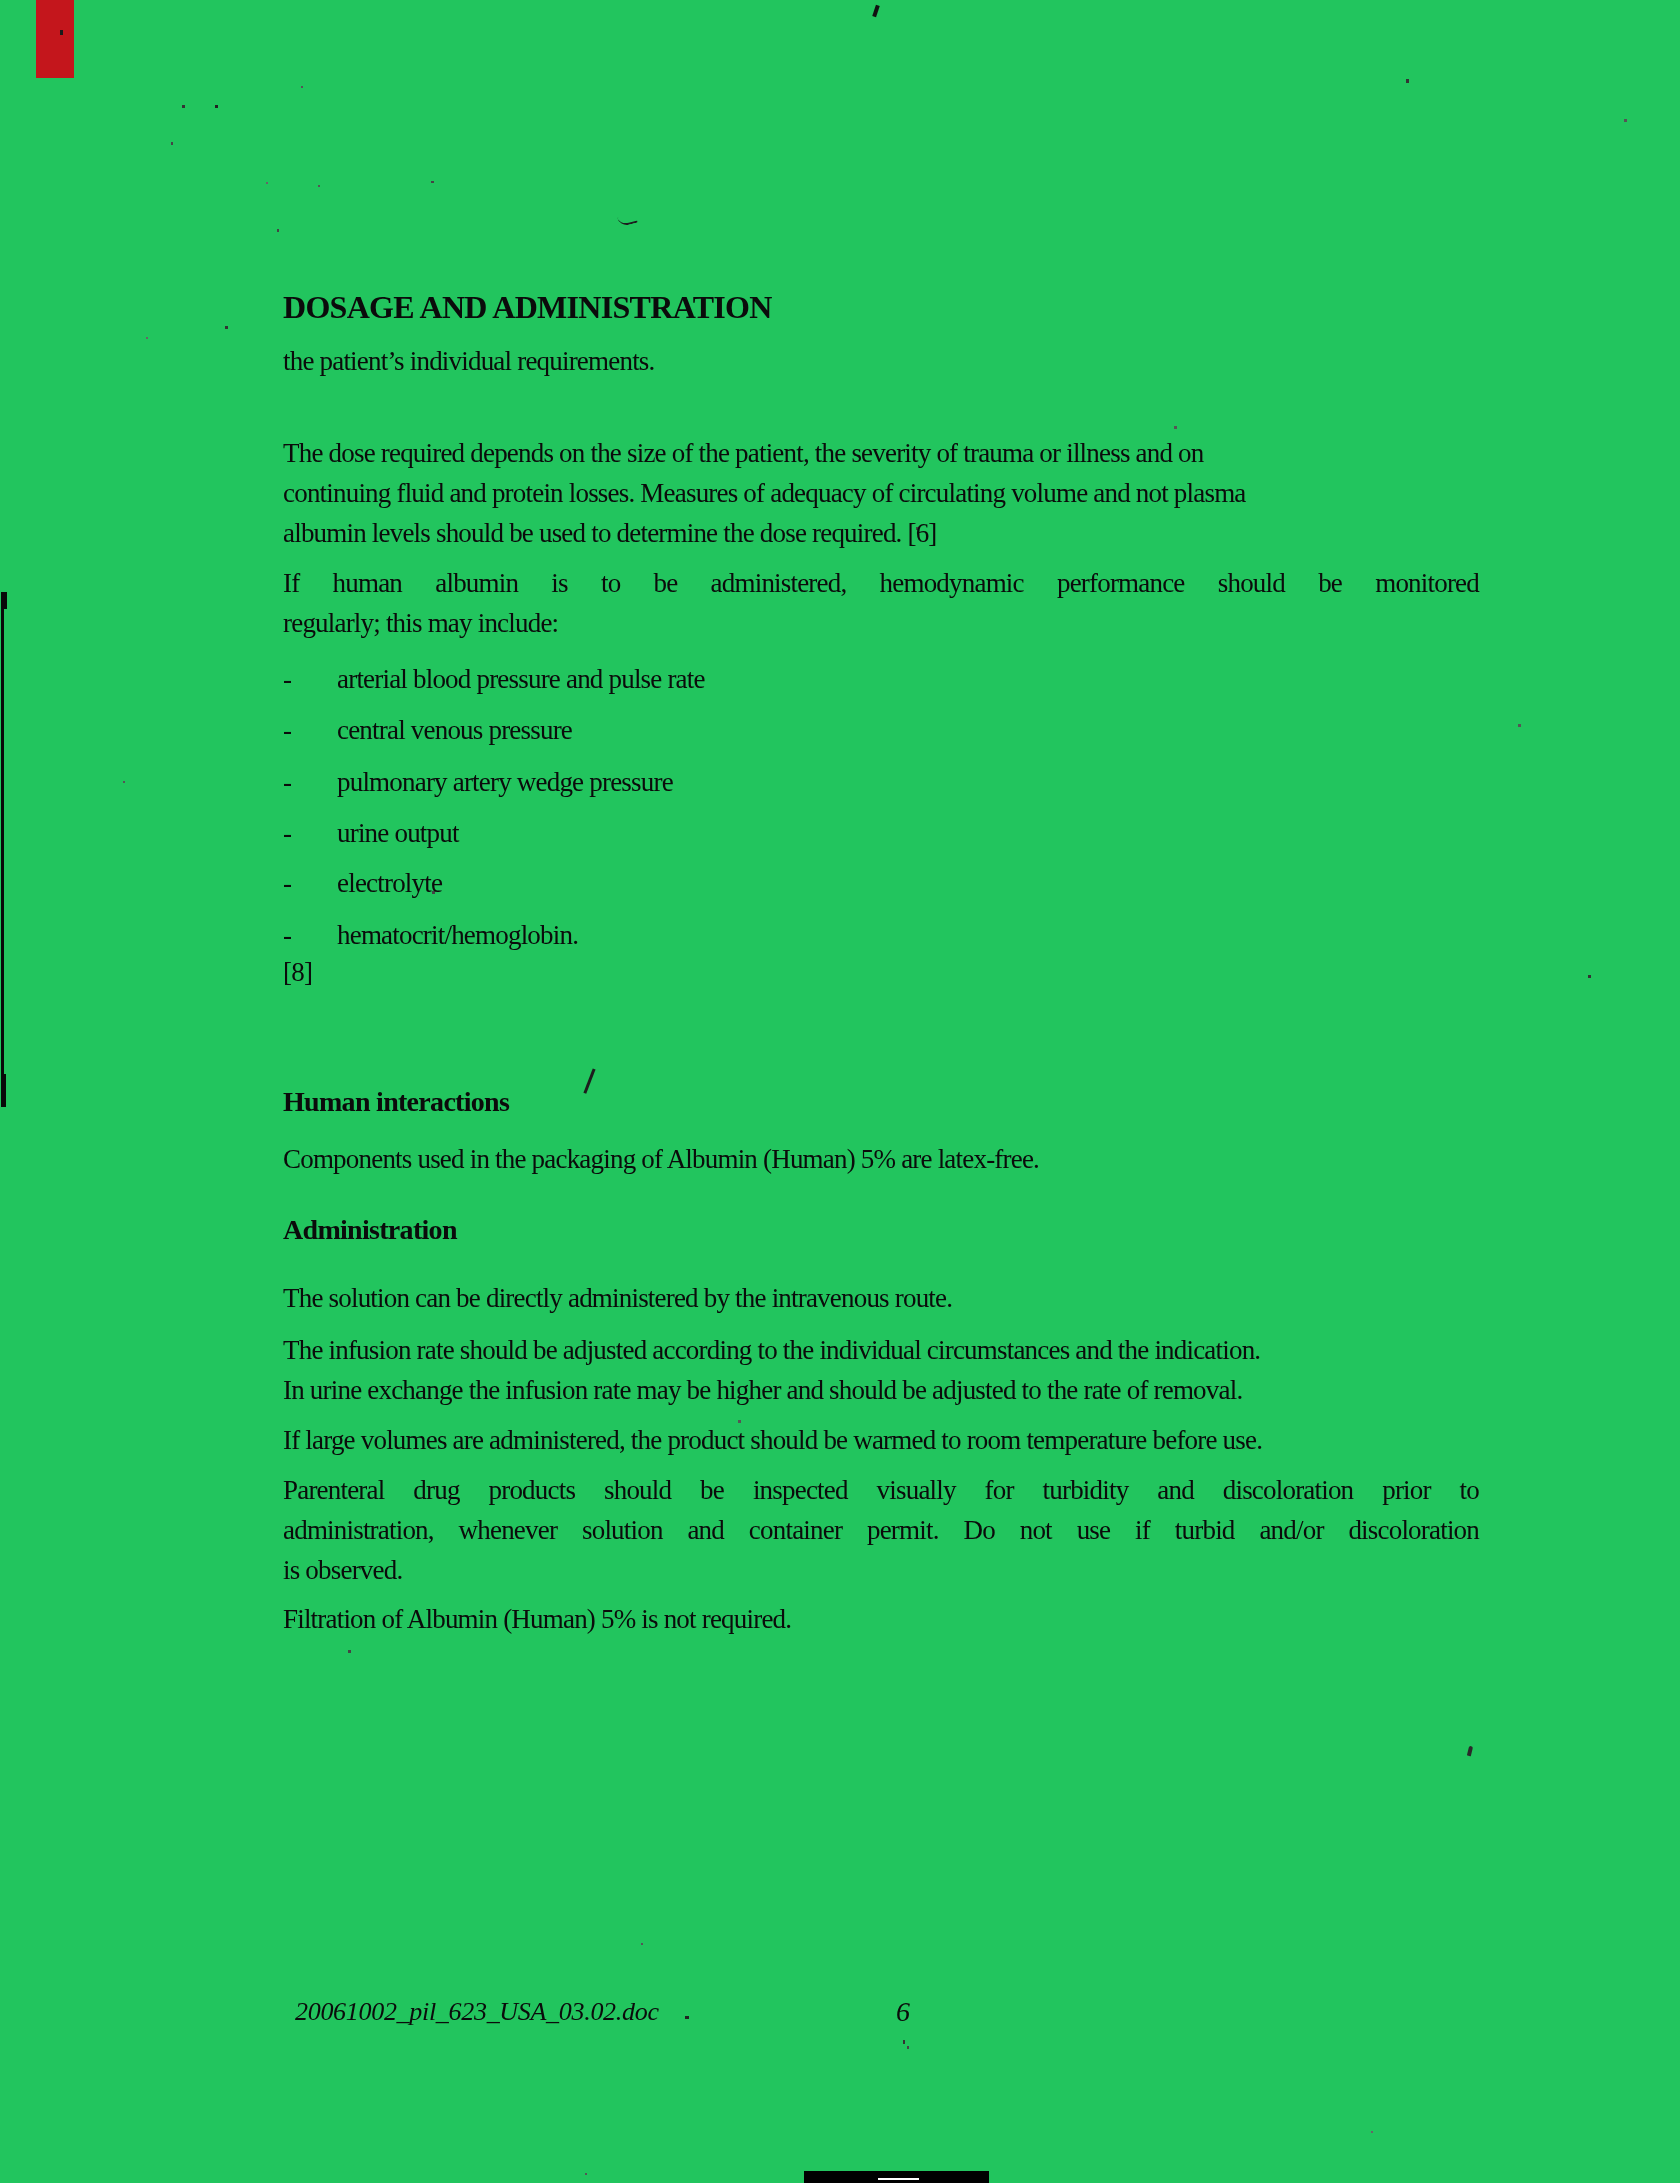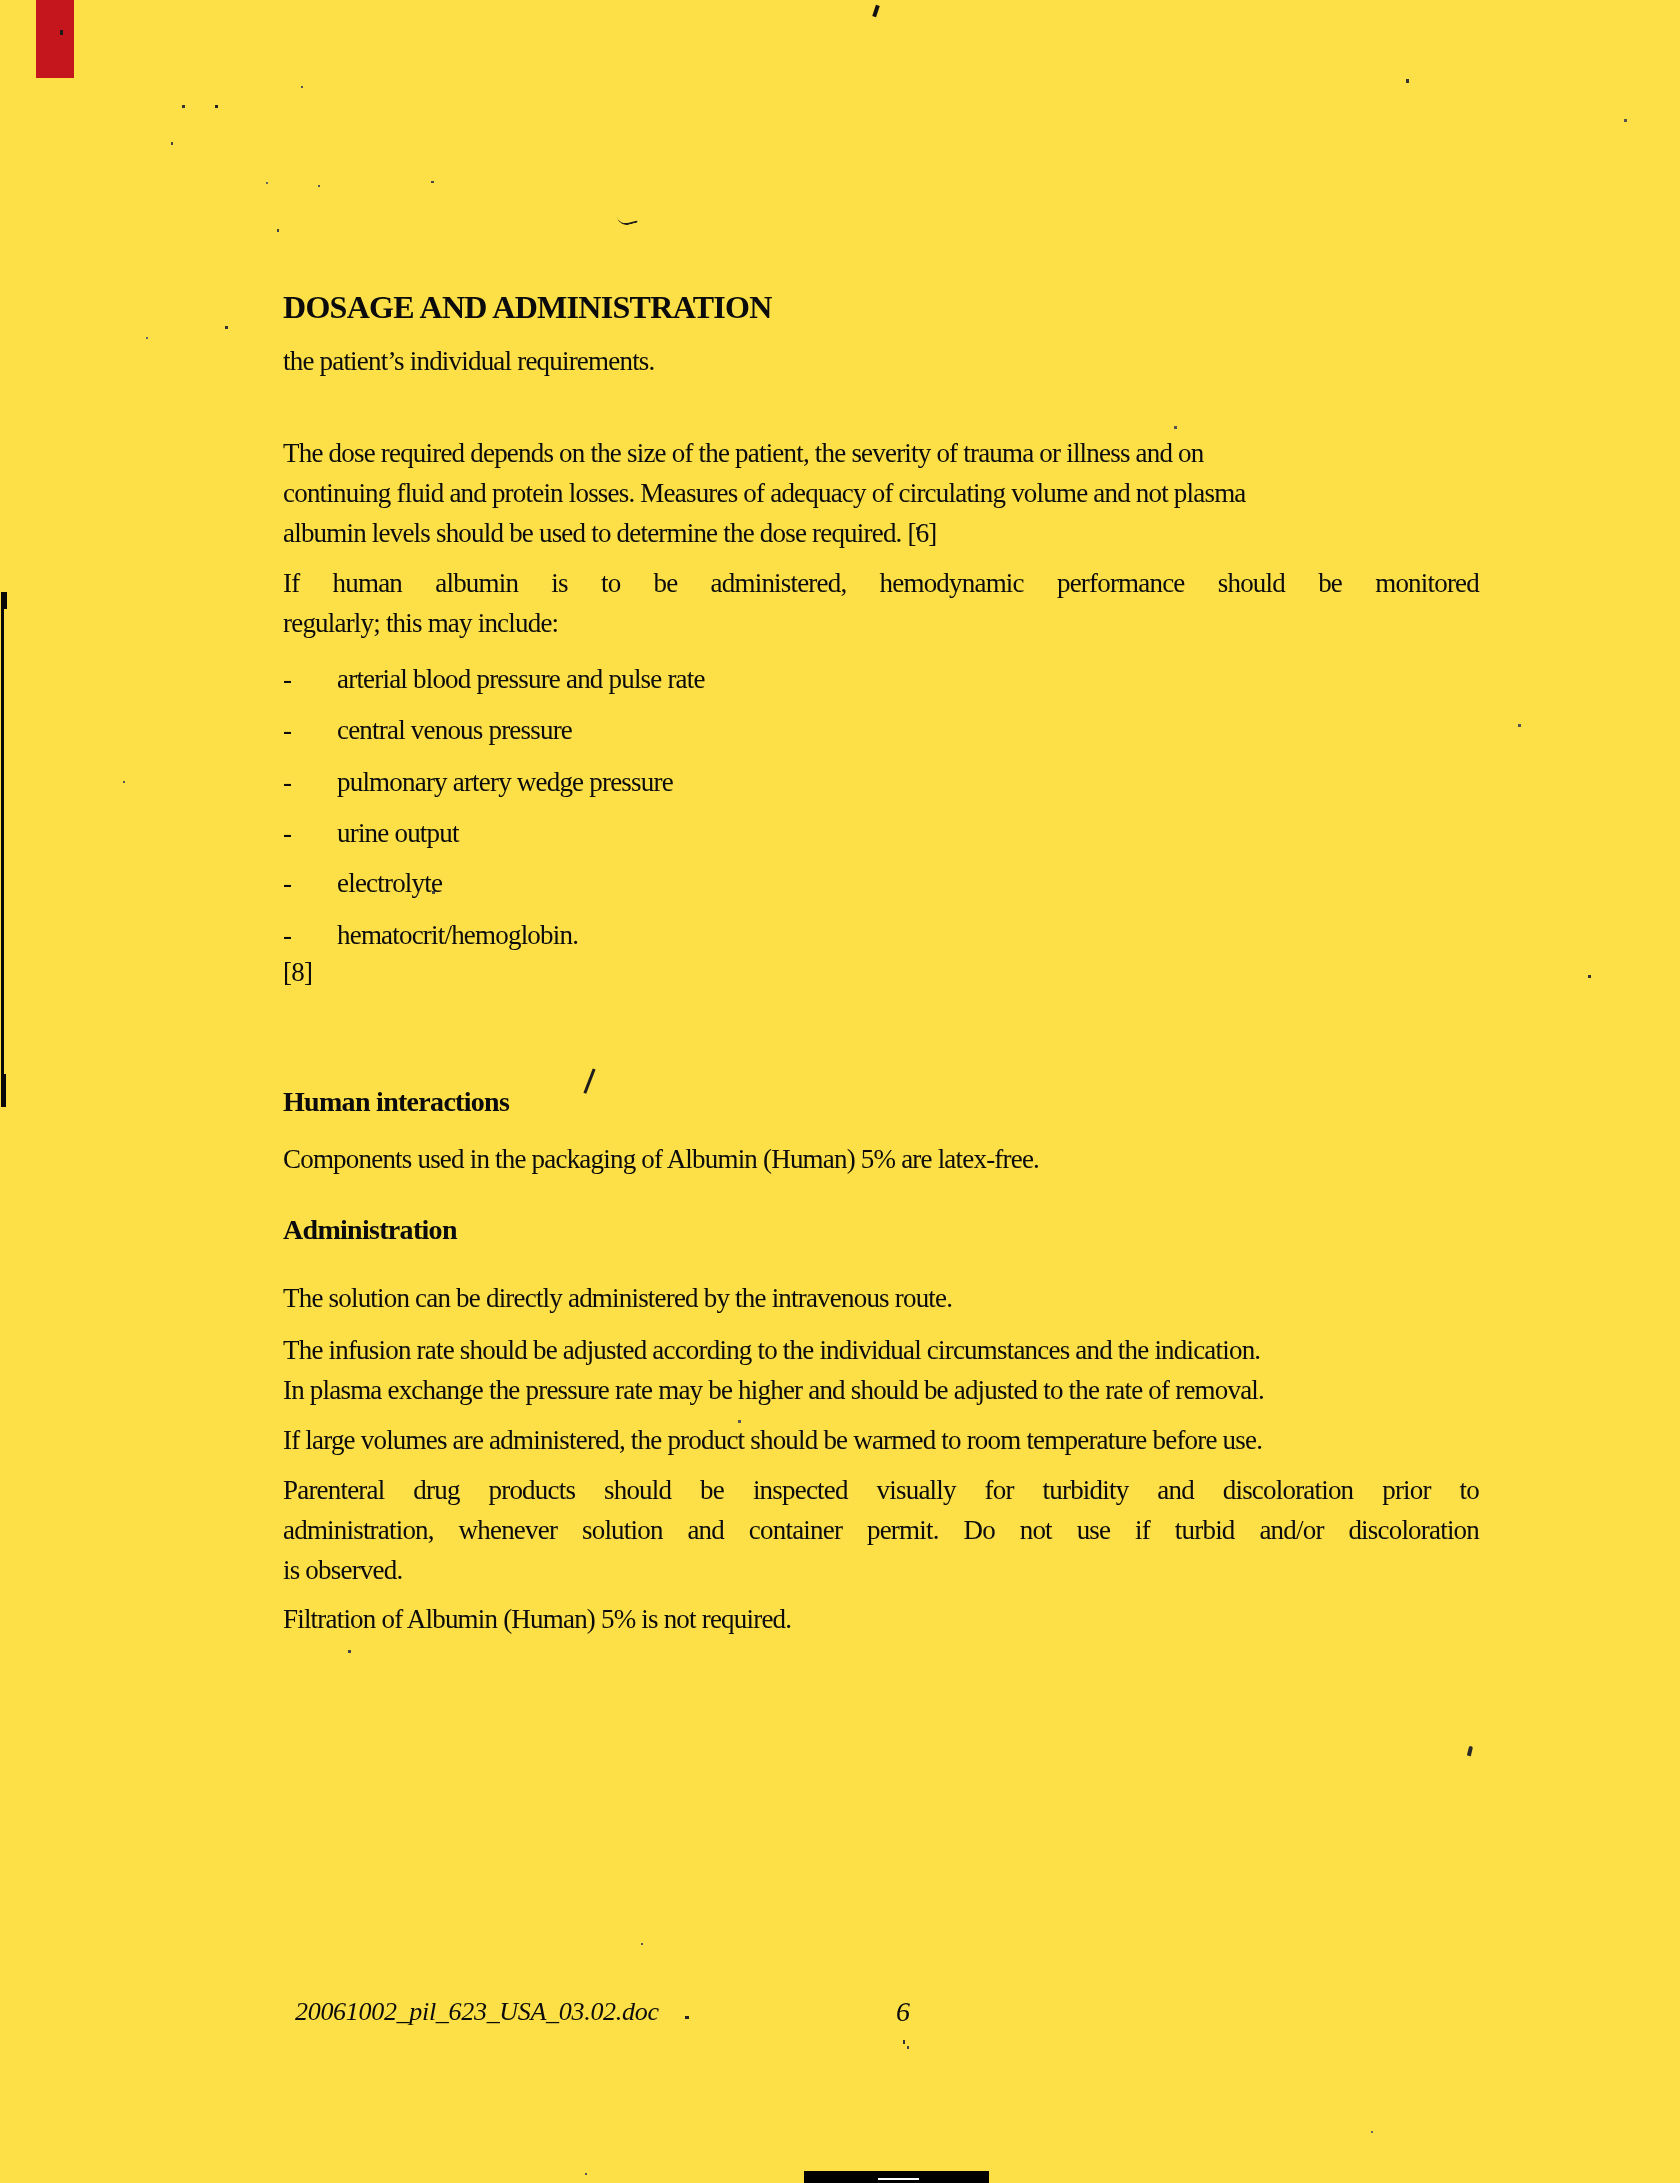--- a/index.html
+++ b/index.html
@@ -1,20 +1,20 @@
 <!DOCTYPE html>
 <html style="font-size:10.5px"><head>
 <meta charset="utf-8">
 <title>Scanned Document Page</title>
 <style>
   html,body{margin:0;padding:0;background:#e8e8e8;}
   .page{
     position:relative;
     width:1680px;height:2183px;
-    background:#fde047;
+    background:#22c55e;
     overflow:hidden;
     font-family:"Liberation Serif","DejaVu Serif",serif;
     color:#0b0b0b;
   }
   
   .red-bar{position:absolute;left:36px;top:0;width:38px;height:78px;background:#c4161c;}
   .left-line{position:absolute;left:0.7px;top:592px;width:3.3px;height:515px;background:#090909;}
   .left-line-head{position:absolute;left:0.7px;top:592px;width:6.6px;height:17px;background:#090909;}
   .left-line-tail{position:absolute;left:0.7px;top:1074px;width:5.3px;height:33px;background:#090909;}
   .bottom-bar{position:absolute;left:804px;top:2171px;width:185px;height:12.5px;background:#000;}
@@ -132,21 +132,21 @@
         <div class="line">Components used in the packaging of Albumin (Human) 5% are latex-free.</div>
       </div>
       <div class="blk" style="top: 1213px;">
         <div class="h2">Administration</div>
       </div>
       <div class="blk" style="top: 1278px;">
         <div class="line">The solution can be directly administered by the intravenous route.</div>
       </div>
       <div class="blk" style="top: 1330px;">
         <div class="line">The infusion rate should be adjusted according to the individual circumstances and the indication.</div>
-        <div class="line">In plasma exchange the pressure rate may be higher and should be adjusted to the rate of removal.</div>
+        <div class="line">In urine exchange the infusion rate may be higher and should be adjusted to the rate of removal.</div>
       </div>
       <div class="blk" style="top: 1420px;">
         <div class="line">If large volumes are administered, the product should be warmed to room temperature before use.</div>
       </div>
       <div class="blk" style="top: 1470px;">
         <div class="line j">Parenteral drug products should be inspected visually for turbidity and discoloration prior to</div>
         <div class="line j">administration, whenever solution and container permit. Do not use if turbid and/or discoloration</div>
         <div class="line">is observed.</div>
       </div>
       <div class="blk" style="top: 1599px;">

